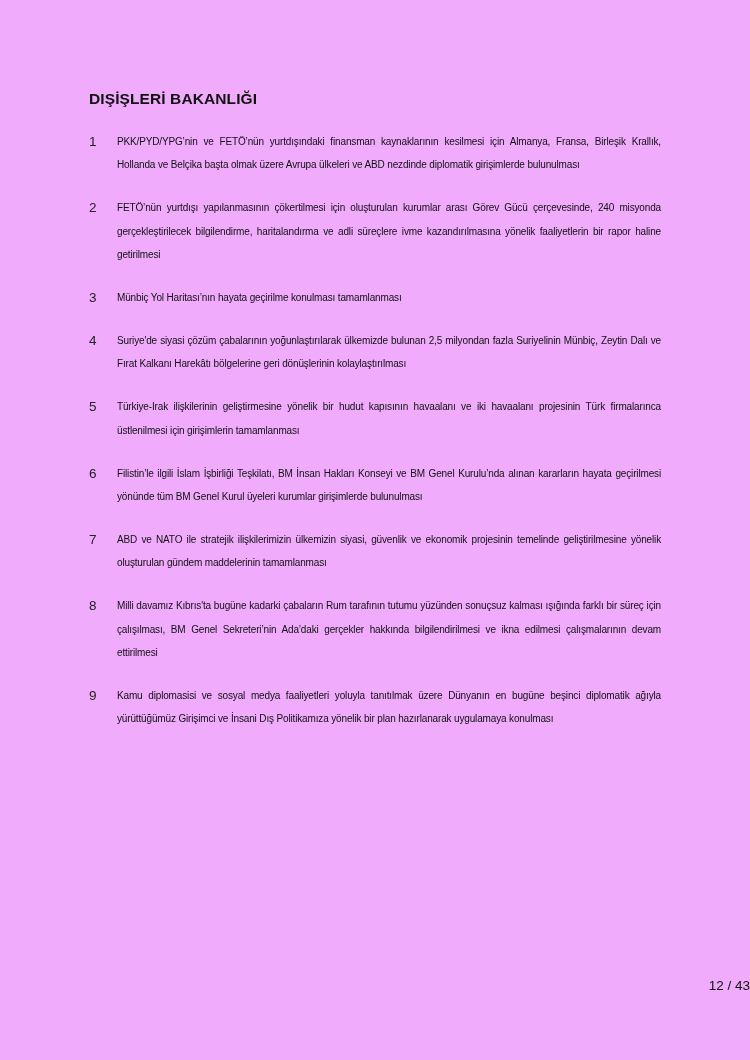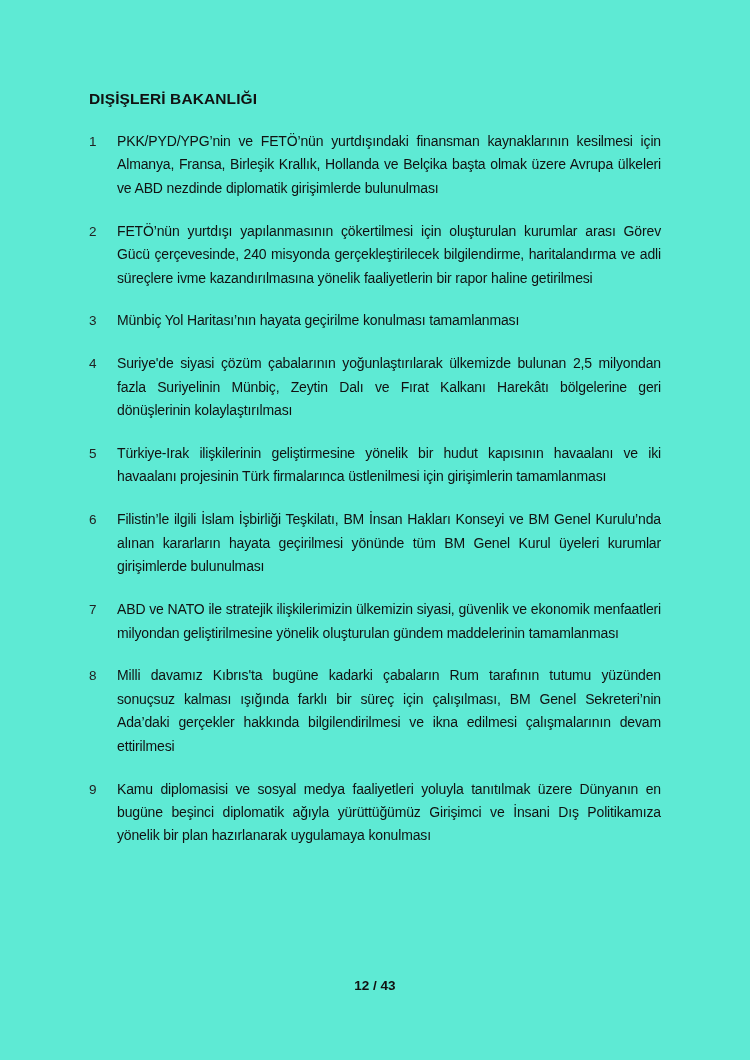--- a/index.html
+++ b/index.html
@@ -13,21 +13,21 @@
       position: relative;
       overflow: hidden;
       font-family: "Liberation Sans", "DejaVu Sans", sans-serif;
       color: #111111;
     }
     .page {
       position: absolute;
       left: 0; top: 0;
       width: 750px;
       height: 1060px;
-      background: #5eead4;
+      background: #f0abfc;
     }
     .title {
       position: absolute;
       left: 89px;
       top: 90px;
       font-size: 15.5px;
       font-weight: bold;
       letter-spacing: 0.1px;
       color: #111;
     }
@@ -44,34 +44,34 @@
     }
     .num {
       width: 28px;
       flex: 0 0 28px;
       font-size: 13.5px;
       line-height: 23px;
       color: #222;
     }
     .text {
       flex: 1 1 auto;
-      font-size: 14px;
+      font-size: 10px;
       line-height: 23.4px;
       text-align: justify;
       color: #111;
       letter-spacing: -0.15px;
     }
     .footer {
       position: absolute;
       left: 0;
       width: 750px;
       top: 978px;
-      text-align: center;
+      text-align: right;
       font-size: 13.5px;
-      font-weight: bold;
+      font-weight: normal;
       color: #111;
     }
   </style>
 </head>
 <body>
 
 <div class="page">
   <div class="title">DIŞİŞLERİ BAKANLIĞI</div>
 
   <div class="list">
@@ -94,21 +94,21 @@
     <div class="item">
       <span class="num">5</span>
       <span class="text">Türkiye-Irak ilişkilerinin geliştirmesine yönelik bir hudut kapısının havaalanı ve iki havaalanı projesinin Türk firmalarınca üstlenilmesi için girişimlerin tamamlanması</span>
     </div>
     <div class="item">
       <span class="num">6</span>
       <span class="text">Filistin’le ilgili İslam İşbirliği Teşkilatı, BM İnsan Hakları Konseyi ve BM Genel Kurulu’nda alınan kararların hayata geçirilmesi yönünde tüm BM Genel Kurul üyeleri kurumlar girişimlerde bulunulması</span>
     </div>
     <div class="item">
       <span class="num">7</span>
-      <span class="text">ABD ve NATO ile stratejik ilişkilerimizin ülkemizin siyasi, güvenlik ve ekonomik menfaatleri milyondan geliştirilmesine yönelik oluşturulan gündem maddelerinin tamamlanması</span>
+      <span class="text">ABD ve NATO ile stratejik ilişkilerimizin ülkemizin siyasi, güvenlik ve ekonomik projesinin temelinde geliştirilmesine yönelik oluşturulan gündem maddelerinin tamamlanması</span>
     </div>
     <div class="item">
       <span class="num">8</span>
       <span class="text">Milli davamız Kıbrıs'ta bugüne kadarki çabaların Rum tarafının tutumu yüzünden sonuçsuz kalması ışığında farklı bir süreç için çalışılması, BM Genel Sekreteri’nin Ada’daki gerçekler hakkında bilgilendirilmesi ve ikna edilmesi çalışmalarının devam ettirilmesi</span>
     </div>
     <div class="item">
       <span class="num">9</span>
       <span class="text">Kamu diplomasisi ve sosyal medya faaliyetleri yoluyla tanıtılmak üzere Dünyanın en bugüne beşinci diplomatik ağıyla yürüttüğümüz Girişimci ve İnsani Dış Politikamıza yönelik bir plan hazırlanarak uygulamaya konulması</span>
     </div>
   </div>

